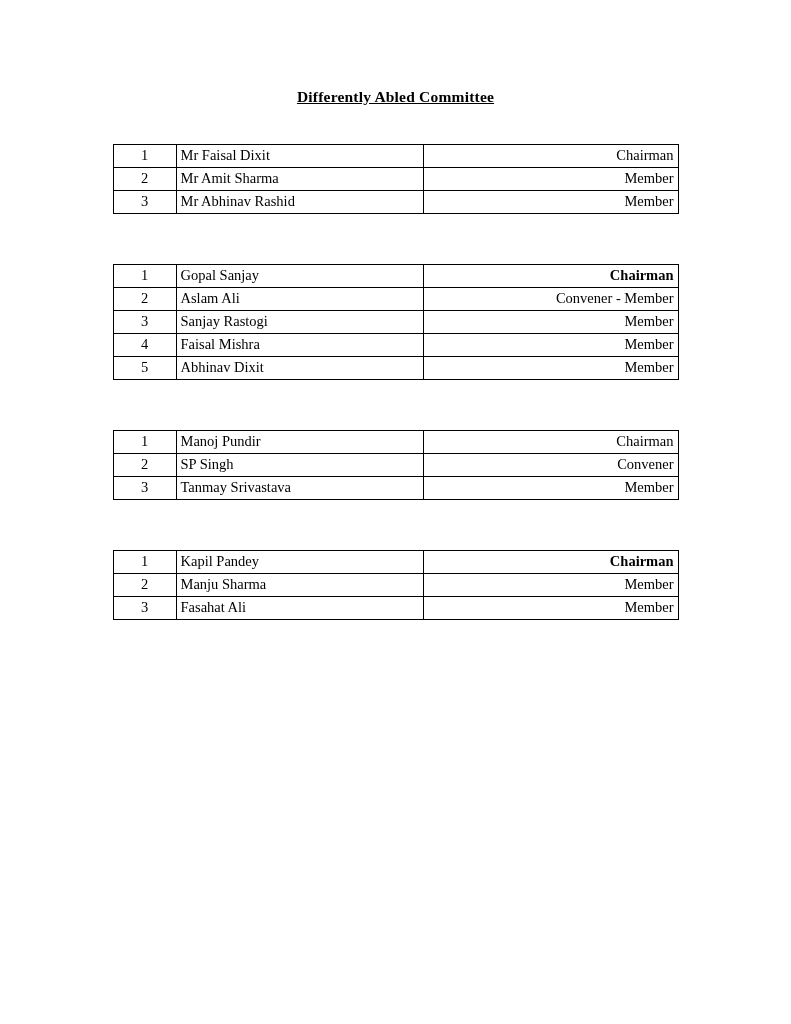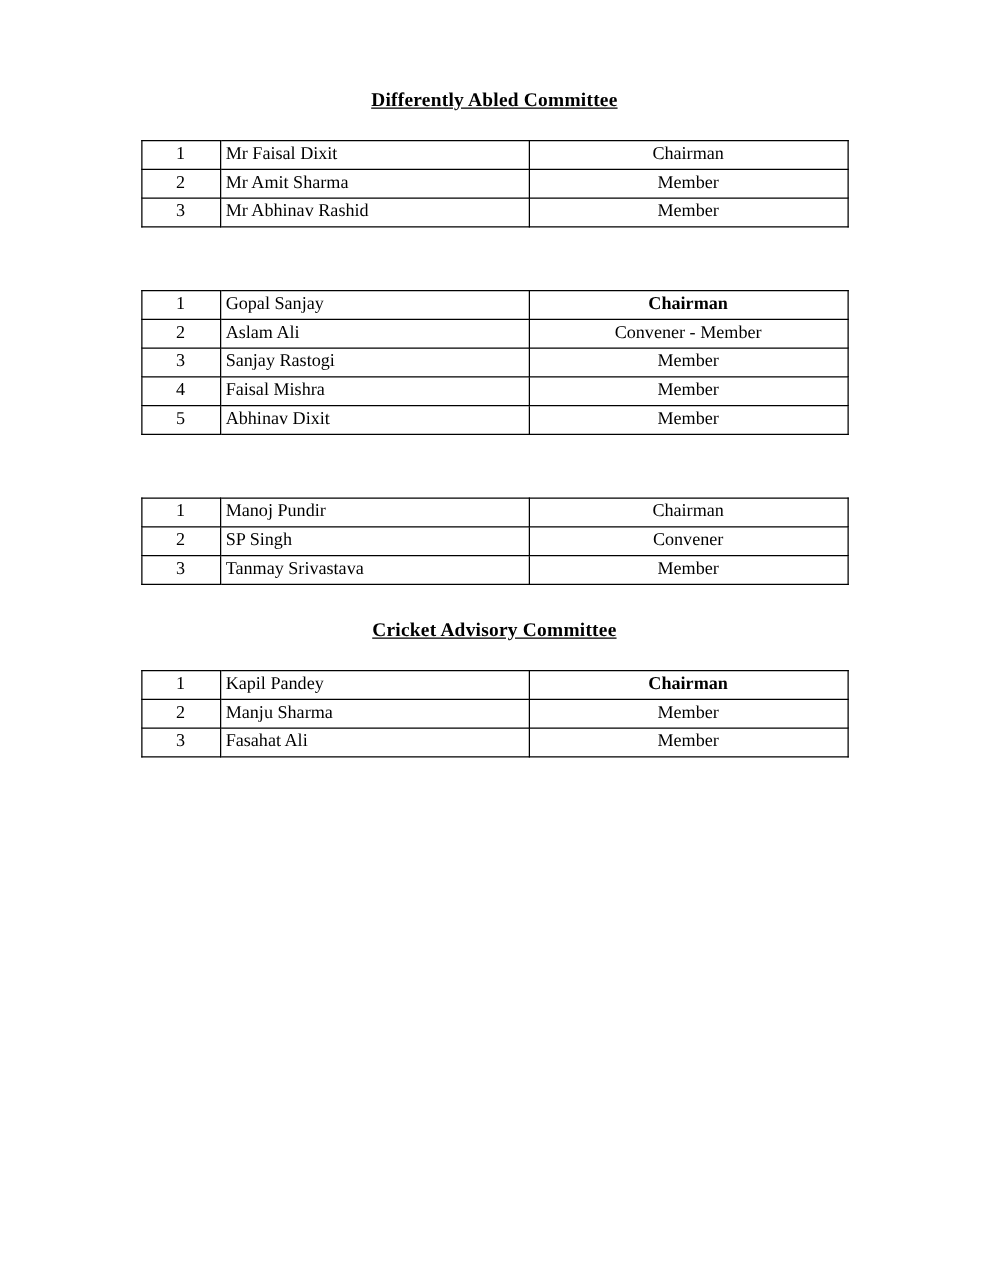--- a/index.html
+++ b/index.html
@@ -24,21 +24,21 @@
   }
   .section {
     width: 100%;
   }
   .section-title {
     text-align: center;
     font-weight: bold;
     font-size: 15.5px;
     text-decoration: underline;
     letter-spacing: 0.2px;
-    margin: 0;
+    margin: 16px;
     padding: 0;
   }
   .spacer-top { height: 72px; }
   .title-gap { height: 22px; }
   .after-table { height: 28px; }
   table.cmt {
     border-collapse: collapse;
     margin: 0 auto;
     width: 566px;
     table-layout: fixed;
@@ -55,21 +55,21 @@
   td.num {
     width: 54px;
     text-align: center;
   }
   td.name {
     width: 238px;
     text-align: left;
     padding-left: 6px;
   }
   td.role {
-    text-align: center;
+    text-align: right;
   }
   td.role.bold {
     font-weight: bold;
   }
 </style>
 </head>
 <body>
 
 <div class="page">
   <div class="spacer-top"></div>
@@ -148,21 +148,20 @@
             <tr>
               <td class="num">3</td>
               <td class="name">Tanmay Srivastava</td>
               <td class="role">Member</td>
             </tr>
           </tbody>
         </table>
         <div class="after-table"></div>
       </div>
       <div class="section">
-        <div class="section-title">Cricket Advisory Committee</div>
         <div class="title-gap"></div>
         <table class="cmt">
           <tbody>
             <tr>
               <td class="num">1</td>
               <td class="name">Kapil Pandey</td>
               <td class="role bold">Chairman</td>
             </tr>
             <tr>
               <td class="num">2</td>

